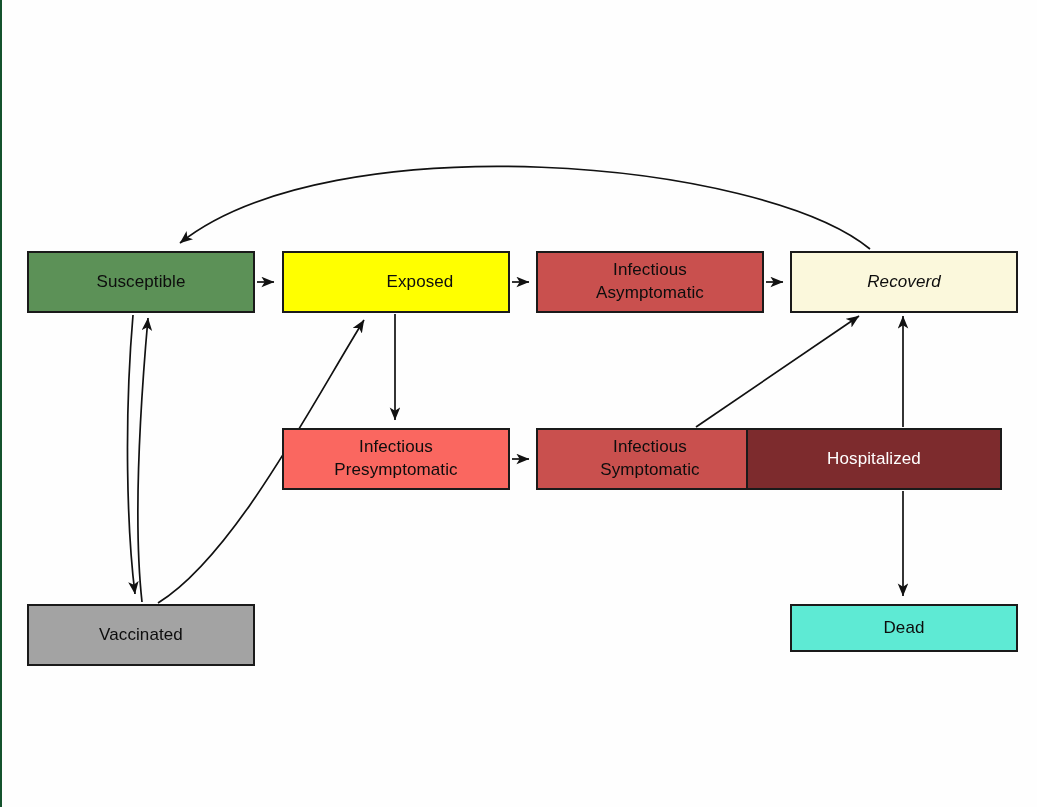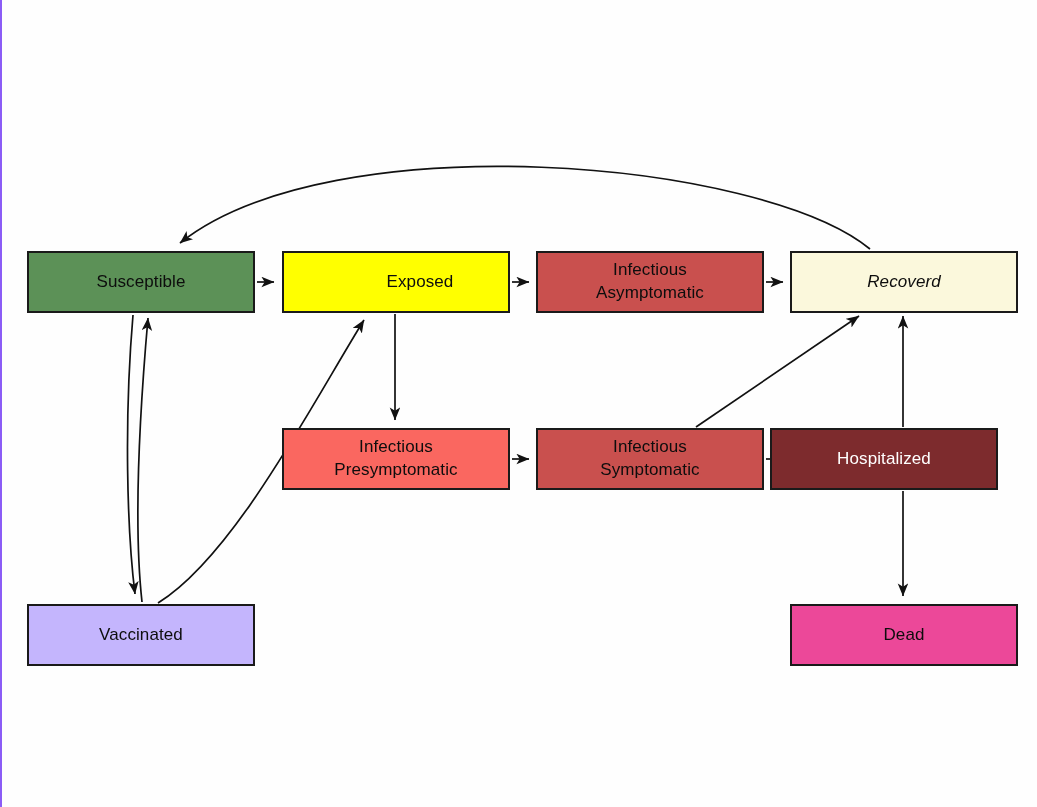--- a/index.html
+++ b/index.html
@@ -9,21 +9,21 @@
     background: #ffffff;
   }
   body {
     font-family: "Liberation Sans", sans-serif;
   }
   #canvas {
     position: relative;
     width: 1037px;
     height: 807px;
     background: #fefefe;
-    border-left: 2px solid #8b5cf6;
+    border-left: 2px solid #14532d;
     box-sizing: border-box;
     overflow: hidden;
   }
   #arrow-layer {
     position: absolute;
     left: 0;
     top: 0;
     width: 1037px;
     height: 807px;
     pointer-events: none;
@@ -75,18 +75,18 @@
   <div id="node-group">
       <div class="node" style="left: 25px; top: 251px; width: 228px; height: 62px; background: rgb(92, 145, 87); color: rgb(13, 13, 13); border-color: rgb(26, 26, 26);">Susceptible</div>
       <div class="node" style="left: 280px; top: 251px; width: 228px; height: 62px; background: rgb(255, 255, 0); color: rgb(13, 13, 13); border-color: rgb(26, 26, 26); padding-left: 48px;">Exposed</div>
       <div class="node" style="left: 534px; top: 251px; width: 228px; height: 62px; background: rgb(201, 80, 78); color: rgb(13, 13, 13); border-color: rgb(26, 26, 26);">Infectious
 Asymptomatic</div>
       <div class="node" style="left: 788px; top: 251px; width: 228px; height: 62px; background: rgb(251, 248, 220); color: rgb(13, 13, 13); border-color: rgb(26, 26, 26); font-style: italic;">Recoverd</div>
       <div class="node" style="left: 280px; top: 428px; width: 228px; height: 62px; background: rgb(250, 103, 96); color: rgb(13, 13, 13); border-color: rgb(26, 26, 26);">Infectious
 Presymptomatic</div>
       <div class="node" style="left: 534px; top: 428px; width: 228px; height: 62px; background: rgb(201, 80, 78); color: rgb(13, 13, 13); border-color: rgb(26, 26, 26);">Infectious
 Symptomatic</div>
-      <div class="node" style="left: 768px; top: 428px; width: 228px; height: 62px; background: rgb(125, 43, 45); color: rgb(255, 255, 255); border-color: rgb(26, 26, 26);">Hospitalized</div>
-      <div class="node" style="left: 25px; top: 604px; width: 228px; height: 62px; background: #c4b5fd; color: rgb(13, 13, 13); border-color: rgb(26, 26, 26);">Vaccinated</div>
-      <div class="node" style="left: 788px; top: 604px; width: 228px; height: 62px; background: #ec4899; color: rgb(13, 13, 13); border-color: rgb(26, 26, 26);">Dead</div>
+      <div class="node" style="left: 744px; top: 428px; width: 256px; height: 62px; background: rgb(125, 43, 45); color: rgb(255, 255, 255); border-color: rgb(26, 26, 26);">Hospitalized</div>
+      <div class="node" style="left: 25px; top: 604px; width: 228px; height: 62px; background: #a3a3a3; color: rgb(13, 13, 13); border-color: rgb(26, 26, 26);">Vaccinated</div>
+      <div class="node" style="left: 788px; top: 604px; width: 228px; height: 48px; background: #5eead4; color: rgb(13, 13, 13); border-color: rgb(26, 26, 26);">Dead</div>
     </div>
 
 </div>
 
 </body></html>

